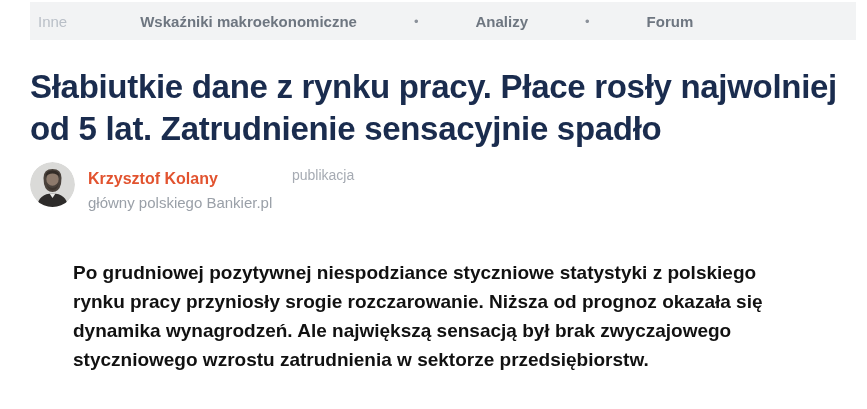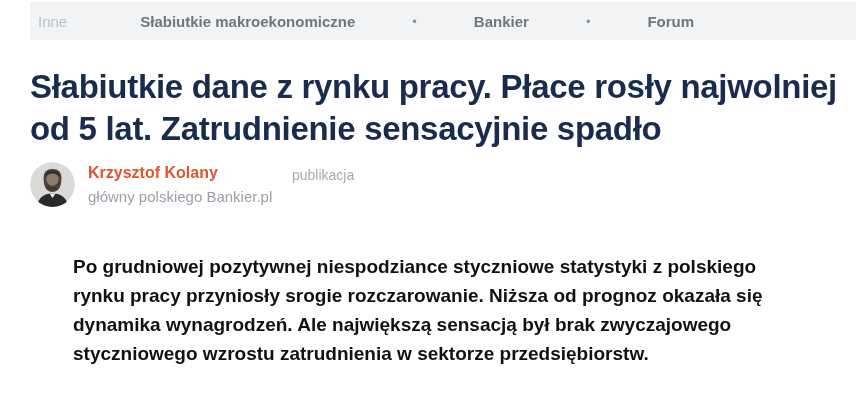--- a/index.html
+++ b/index.html
@@ -42,44 +42,44 @@
   
   .author-row { display: flex; align-items: flex-start; margin: 9px 0 0 30px; }
   .avatar {
     width: 45px; height: 45px;
     border-radius: 50%;
     overflow: hidden;
     flex: 0 0 45px;
     cursor: pointer;
   }
   .author-info { margin-left: 13px; width: 204px; }
-  .author-name { color: #e2532f; font-weight: 700; font-size: 16px; line-height: 22px; margin-top: 0; cursor: pointer; }
+  .author-name { color: #e2532f; font-weight: 700; font-size: 16px; line-height: 22px; margin-top: 6px; cursor: pointer; }
   .author-role { color: #9aa0a8; font-size: 15px; line-height: 22px; margin-top: 2px; }
   .pub-info { }
   .pub-label { color: #a6abb3; font-size: 14px; line-height: 20px; margin-top: 3px; text-align: right; }
   .pub-date { color: #2e3440; font-size: 17px; line-height: 23px; margin-top: 4px; }
 
   
   .lead {
     margin: 44px 0 0 73px;
     width: 702px;
     font-size: 19px;
     line-height: 29px;
     font-weight: 700;
     color: #111111;
   }
 </style>
 </head>
 <body>
 
 <div class="breadcrumb-bar">
   <span class="crumb-section">Inne</span>
-  <a class="crumb-link">Słabiutkie makroekonomiczne</a>
+  <a class="crumb-link">Wskaźniki makroekonomiczne</a>
   <span class="crumb-sep">•</span>
-  <a class="crumb-link">Bankier</a>
+  <a class="crumb-link">Analizy</a>
   <span class="crumb-sep">•</span>
   <a class="crumb-link">Forum</a>
 </div>
 
 <h1 class="headline">Słabiutkie dane z rynku pracy. Płace rosły najwolniej od 5 lat. Zatrudnienie sensacyjnie spadło</h1>
 
 <div class="author-row">
   <div class="avatar">
     <span>
       <svg width="45" height="45" viewBox="0 0 45 45" aria-hidden="true">

